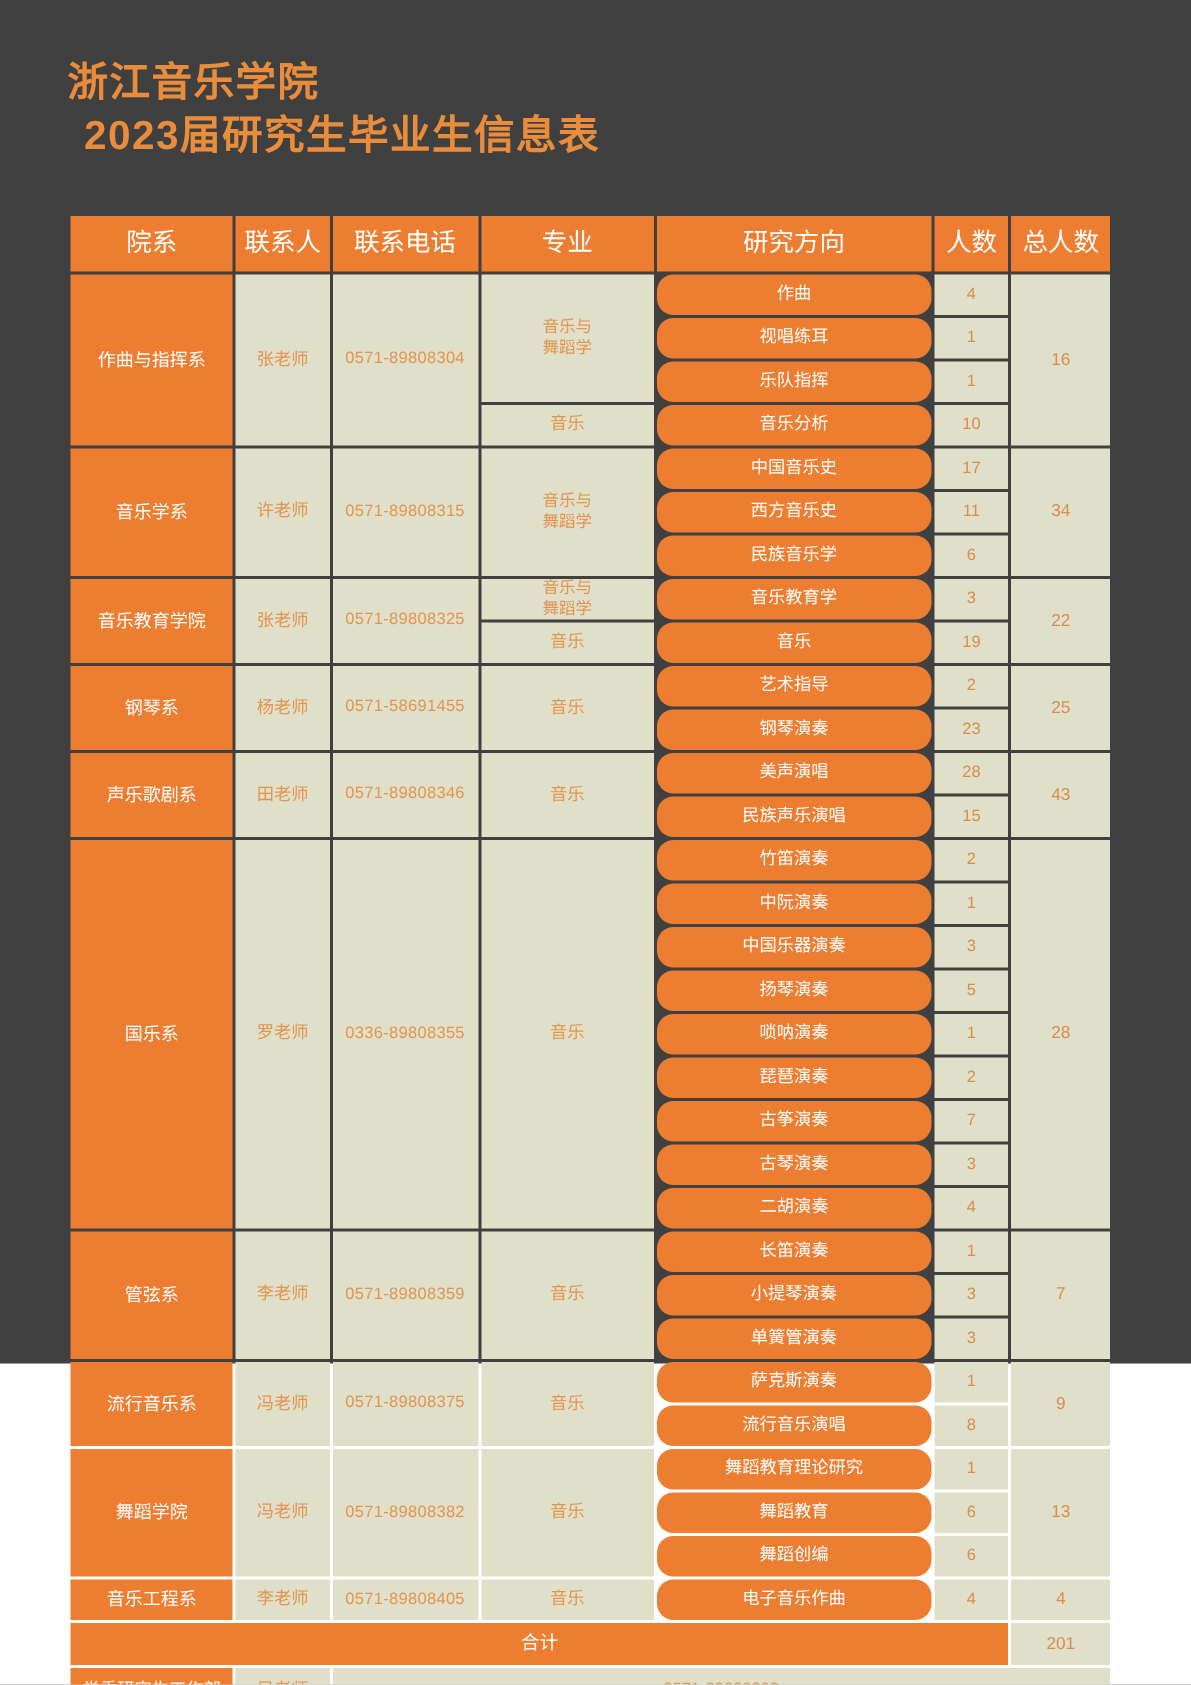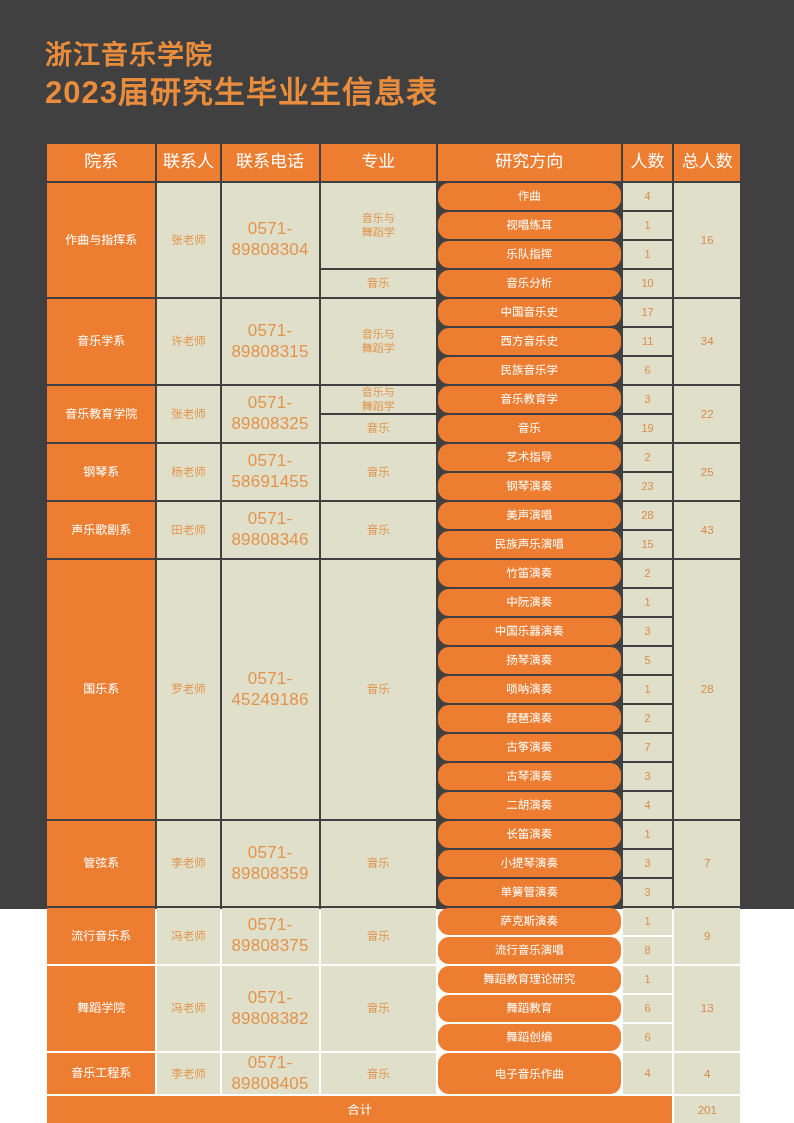--- a/index.html
+++ b/index.html
@@ -27,21 +27,21 @@
     top: 38px;
     width: 700px;
   }
   .title-line {
     color: #E98C3C;
     font-weight: bold;
     line-height: 1.28;
     letter-spacing: 1px;
   }
   .title-line-1 { font-size: 27px; }
-  .title-line-2 { font-size: 31px; }
+  .title-line-2 { font-size: 27px; margin-left: 11px; }
 
   table.grad-table {
     position: absolute;
     left: 45px;
     top: 142px;
     width: 697px;
     border-collapse: separate;
     border-spacing: 2px;
     table-layout: fixed;
   }
@@ -74,21 +74,21 @@
     background: #EC7D31;
     color: #FFFFFF;
     font-size: 17px;
     height: 37px;
   }
   .dept-cell {
     background: #EC7D31;
     color: #FFFFFF;
     font-size: 12px;
   }
-  .tel-cell { font-size: 17px; letter-spacing: .2px; }
+  .tel-cell { font-size: 11px; letter-spacing: .2px; }
   .total-label {
     background: #EC7D31;
     color: #FFFFFF;
     font-size: 12.5px;
     height: 28px;
   }
   .total-num {
     background: #E0DFC9;
     color: #D98B4C;
     font-size: 11.5px;
@@ -210,21 +210,21 @@
           <td class="c-beige-num">28</td>
           <td class="total-num" rowspan="2">43</td>
         </tr>
         <tr style="height: 27px;">
           <td class="c-orange">民族声乐演唱</td>
           <td class="c-beige-num">15</td>
         </tr>
         <tr style="height: 27px;">
           <td class="dept-cell" rowspan="9">国乐系</td>
           <td class="c-beige" rowspan="9">罗老师</td>
-          <td class="c-beige tel-cell" rowspan="9">0571-45249186</td>
+          <td class="c-beige tel-cell" rowspan="9">0336-89808355</td>
           <td class="c-beige" rowspan="9">音乐</td>
           <td class="c-orange">竹笛演奏</td>
           <td class="c-beige-num">2</td>
           <td class="total-num" rowspan="9">28</td>
         </tr>
         <tr style="height: 27px;">
           <td class="c-orange">中阮演奏</td>
           <td class="c-beige-num">1</td>
         </tr>
         <tr style="height: 27px;">

